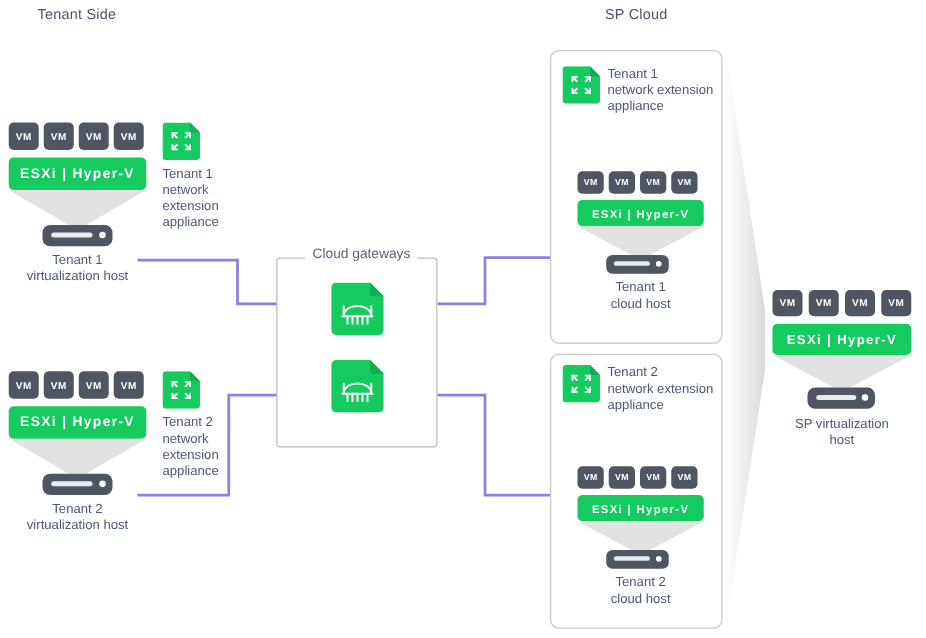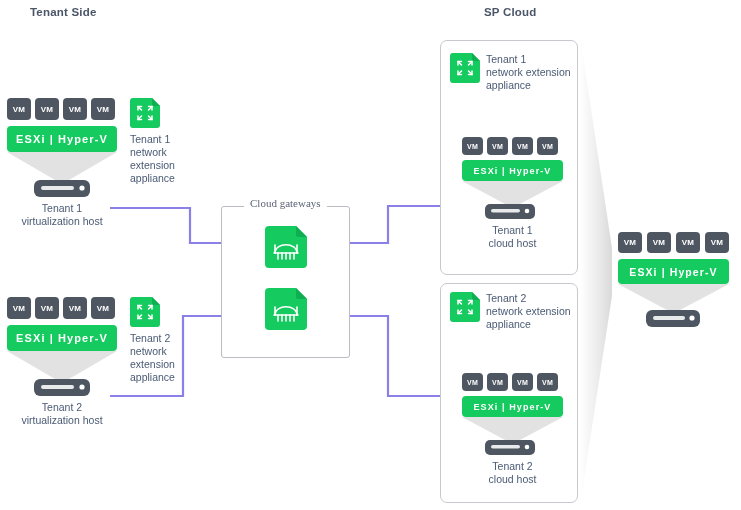--- a/index.html
+++ b/index.html
@@ -15,21 +15,21 @@
     width: 741px;
     height: 510px;
     background: #ffffff;
     overflow: hidden;
   }
   .abs { position: absolute; }
 
   
   .section-title {
     font-size: 11.5px;
-    font-weight: bold;
+    font-weight: normal;
     color: #4a5568;
     letter-spacing: 0.2px;
     white-space: nowrap;
   }
 
   
   .vm-row { display: flex; text-align: center; }
   .vm-chip {
     width: 24px;
     height: 22px;
@@ -90,21 +90,20 @@
     border-radius: 3px;
     background: #ffffff;
     box-sizing: border-box;
   }
   .gw-label {
     font-size: 11px;
     color: #5b6476;
     background: #ffffff;
     padding: 0 6px;
     white-space: nowrap;
-    font-family: Liberation Serif, serif;
   }
 
   
   .sp-card {
     border: 1.4px solid #c6c9ce;
     border-radius: 7px;
     background: #ffffff;
     box-sizing: border-box;
   }
 
@@ -353,15 +352,17 @@
     </div>
     <div class="hv-bar" style="width:111px; height:25px; font-size:10.5px; margin-top:6px;">ESXi | Hyper-V</div>
     <svg class="funnel" width="111" height="26">
       <polygon points="0,0 111,0 62,26 49,26" fill="#e2e2e2"></polygon>
     </svg>
     <svg class="server" width="111" height="22" style="margin-top:-2px;">
       <rect x="28" y="2" width="54" height="17" rx="6" fill="#4e5662"></rect>
       <rect x="35" y="8" width="32" height="4" rx="2" fill="#e9eaec"></rect>
       <circle cx="74" cy="10" r="2.6" fill="#ffffff"></circle>
     </svg>
+    <div class="caption" style="width:111px; margin-top:3px;">SP virtualization
+host</div>
   </div>
 
 </div>
 
 </body></html>

